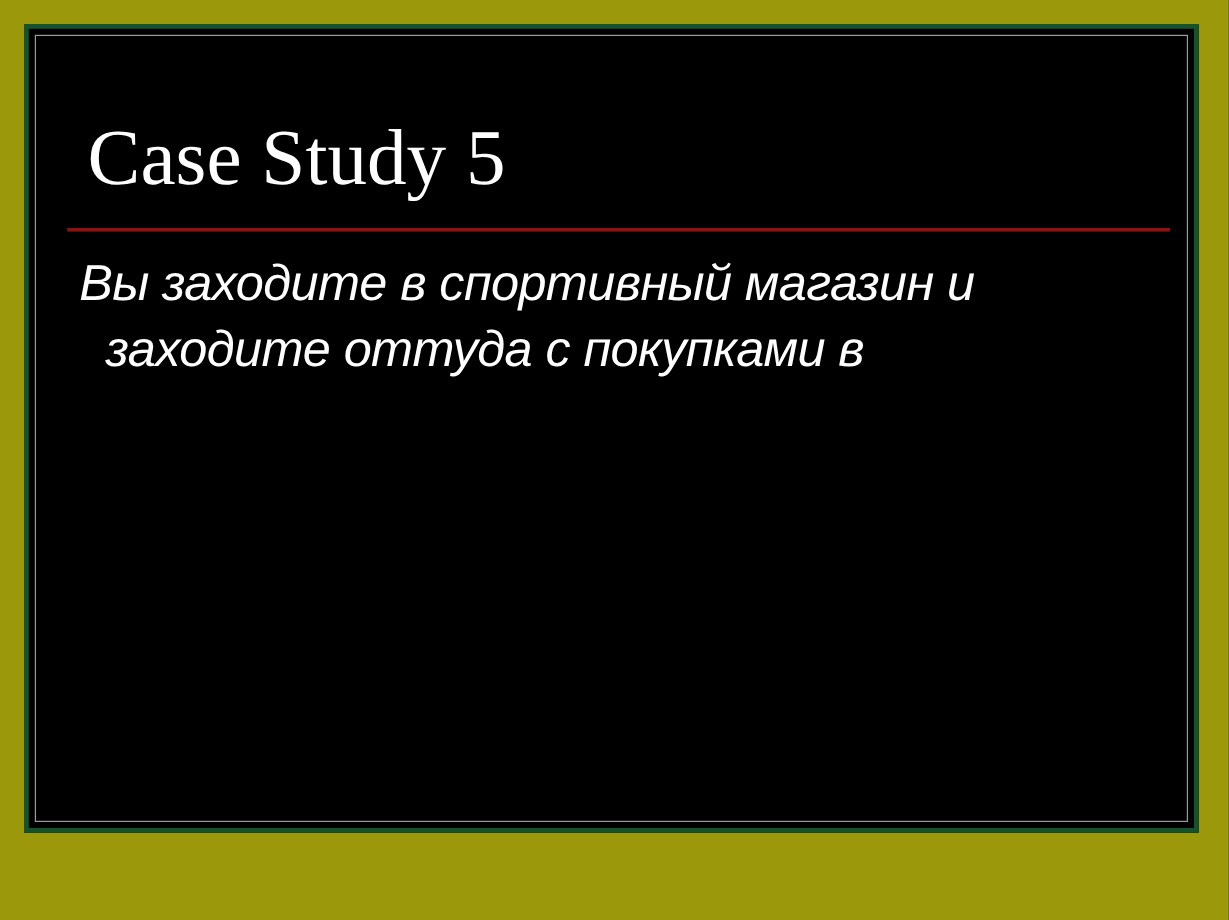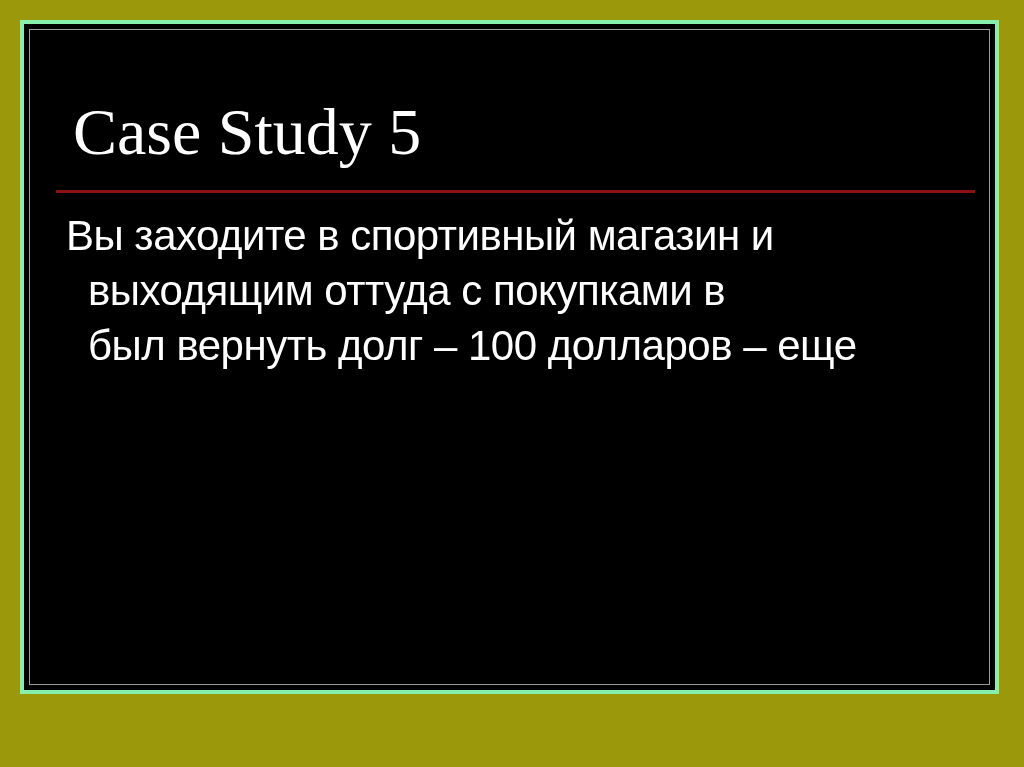--- a/index.html
+++ b/index.html
@@ -15,21 +15,21 @@
     font-family: "Liberation Sans", sans-serif;
   }
   
   .slide {
     position: absolute;
     left: 20px;
     top: 20px;
     width: 971px;
     height: 666px;
     background: #000000;
-    border: 4px solid #86efac;
+    border: 4px solid #14532d;
   }
   
   .hairline {
     position: absolute;
     inset: 5px;
     border: 1px solid #9b9b9b;
     pointer-events: none;
   }
   .slide-title {
     position: absolute;
@@ -56,33 +56,33 @@
     top: 184px;
     width: 900px;
     color: #ffffff;
     font-family: "Liberation Sans", sans-serif;
     font-size: 42px;
     line-height: 55px;
     letter-spacing: -0.5px;
   }
   .body-line {
     white-space: nowrap;
+    font-style: italic;
   }
   .body-line.first {
     margin-left: -22px; 
   }
 </style>
 </head>
 <body>
 
 <div class="slide">
   <div class="hairline"></div>
 
   <h1 class="slide-title" style="margin:0; font-weight:400;">Case Study 5</h1>
 
   <div class="title-rule"></div>
 
   <div class="body-text">
     <div class="body-line first">Вы заходите в спортивный магазин и</div>
-    <div class="body-line">выходящим оттуда с покупками в</div>
-    <div class="body-line">был вернуть долг – 100 долларов – еще</div>
+    <div class="body-line">заходите оттуда с покупками в</div>
   </div>
 </div>
 
 </body></html>

